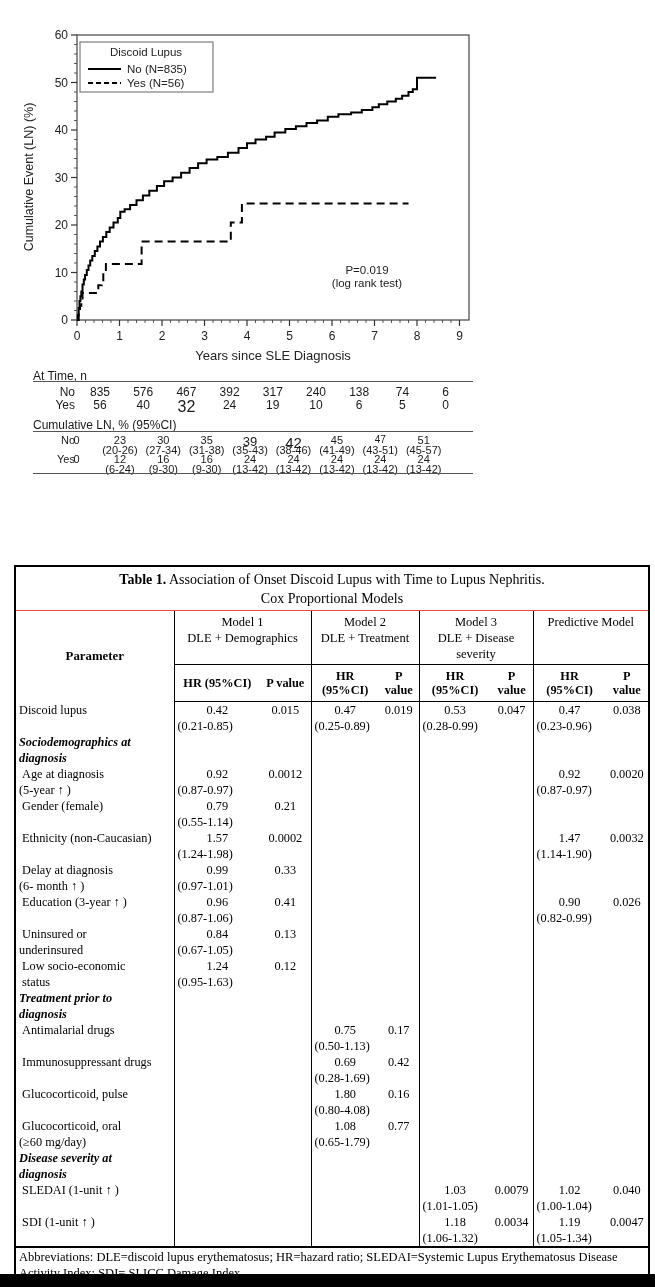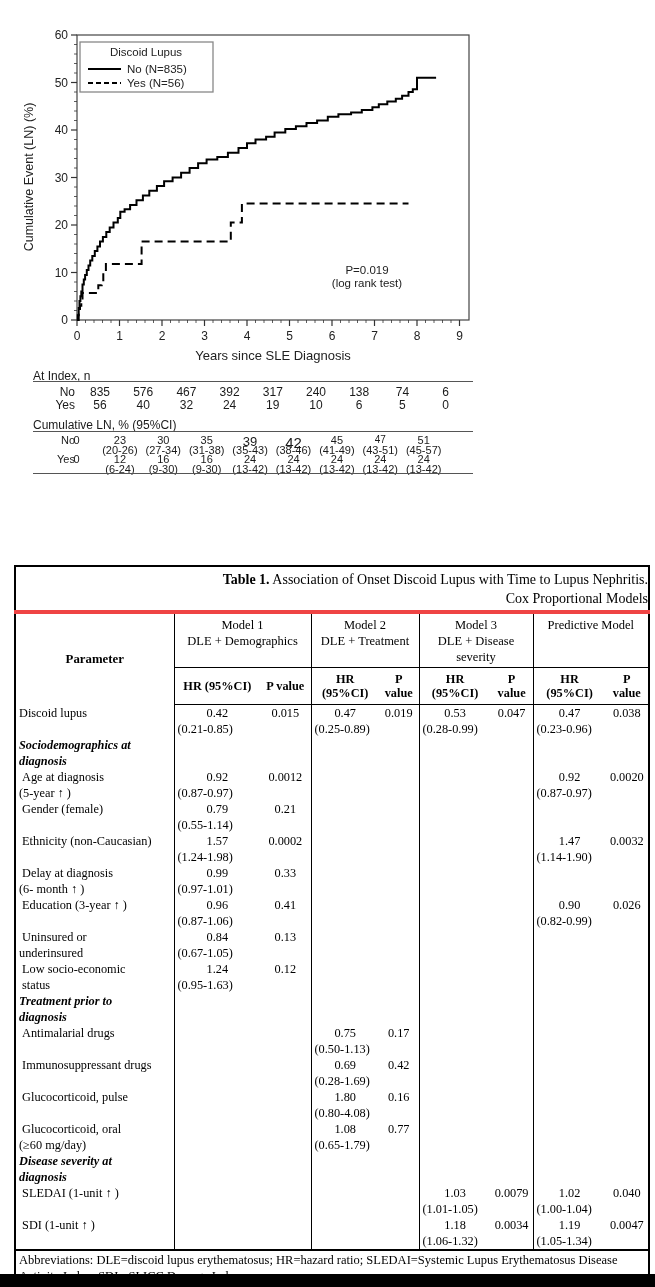--- a/index.html
+++ b/index.html
@@ -14,21 +14,21 @@
   #risk-block .rule{position:absolute;height:1px;background:#555;}
   #risk-block .rlabel{text-align:right;}
   #risk-block .val{text-align:center;}
 
   
   #table1{position:absolute;left:14px;top:565px;width:634px;border-collapse:collapse;
           table-layout:fixed;border:2px solid #000;font-family:"Liberation Serif",serif;
           font-size:12.3px;color:#000;}
   #table1 td{vertical-align:top;padding:0;overflow:hidden;}
   #table1 td.bl{border-left:1px solid #000;}
-  #table1 .title-cell{border-bottom:4px solid #ef4444;text-align:right;font-size:14px;
+  #table1 .title-cell{border-bottom:1px solid #ef4444;text-align:center;font-size:14px;
           line-height:19px;height:43px;vertical-align:middle;}
   #table1 .mhead{border-bottom:1px solid #000;text-align:center;line-height:16px;
           font-size:12.5px;padding-top:3px;height:50px;white-space:pre-line;}
   #table1 .param-head{text-align:center;font-weight:bold;vertical-align:middle;font-size:12.8px;}
   #table1 .subhead{border-bottom:1px solid #000;height:36px;font-weight:bold;font-size:12.3px;}
   .shflex{display:flex;height:100%;align-items:center;}
   .shflex .h1{width:63%;text-align:center;white-space:pre-line;line-height:14px;}
   .shflex .h2{width:37%;text-align:center;white-space:pre-line;line-height:14px;}
   #table1 .param{white-space:pre-wrap;padding-left:3px;line-height:16px;}
   #table1 tr.section .param{font-weight:bold;font-style:italic;}
@@ -150,36 +150,36 @@
       <text x="146" y="26" text-anchor="middle" font-size="11.5" font-family="&quot;Liberation Sans&quot;,sans-serif" fill="#222">Discoid Lupus</text>
       <line x1="88" y1="39" x2="121" y2="39" stroke="#000" stroke-width="2" stroke-dasharray="none"></line>
       <text x="127" y="43" font-size="11.5" font-family="&quot;Liberation Sans&quot;,sans-serif" fill="#222">No (N=835)</text>
       <line x1="88" y1="53" x2="121" y2="53" stroke="#000" stroke-width="2" stroke-dasharray="5 3"></line>
       <text x="127" y="57" font-size="11.5" font-family="&quot;Liberation Sans&quot;,sans-serif" fill="#222">Yes (N=56)</text>
       <text x="367" y="244" text-anchor="middle" font-size="11.5" font-family="&quot;Liberation Sans&quot;,sans-serif" fill="#222">P=0.019</text>
       <text x="367" y="257" text-anchor="middle" font-size="11.5" font-family="&quot;Liberation Sans&quot;,sans-serif" fill="#222">(log rank test)</text>
     </svg>
 
   <div id="risk-block">
-      <div class="abs " style="left: 33px; top: 9px; font-size: 12px;">At Index, n</div>
+      <div class="abs " style="left: 33px; top: 9px; font-size: 12px;">At Time, n</div>
       <div class="rule" style="left: 33px; top: 21px; width: 440px;"></div>
       <div class="abs rlabel" style="left: 40px; top: 25px; width: 35px; font-size: 12px;">No</div>
       <div class="abs val" style="left: 75px; top: 25px; width: 50px; font-size: 12px;">835</div>
       <div class="abs val" style="left: 118.2px; top: 25px; width: 50px; font-size: 12px;">576</div>
       <div class="abs val" style="left: 161.4px; top: 25px; width: 50px; font-size: 12px;">467</div>
       <div class="abs val" style="left: 204.6px; top: 25px; width: 50px; font-size: 12px;">392</div>
       <div class="abs val" style="left: 247.8px; top: 25px; width: 50px; font-size: 12px;">317</div>
       <div class="abs val" style="left: 291px; top: 25px; width: 50px; font-size: 12px;">240</div>
       <div class="abs val" style="left: 334.2px; top: 25px; width: 50px; font-size: 12px;">138</div>
       <div class="abs val" style="left: 377.4px; top: 25px; width: 50px; font-size: 12px;">74</div>
       <div class="abs val" style="left: 420.6px; top: 25px; width: 50px; font-size: 12px;">6</div>
       <div class="abs rlabel" style="left: 40px; top: 38px; width: 35px; font-size: 12px;">Yes</div>
       <div class="abs val" style="left: 75px; top: 38px; width: 50px; font-size: 12px;">56</div>
       <div class="abs val" style="left: 118.2px; top: 38px; width: 50px; font-size: 12px;">40</div>
-      <div class="abs val" style="left: 161.4px; top: 38px; width: 50px; font-size: 12px;">32</div>
+      <div class="abs val" style="left: 161.4px; top: 38px; width: 50px; font-size: 16px;">32</div>
       <div class="abs val" style="left: 204.6px; top: 38px; width: 50px; font-size: 12px;">24</div>
       <div class="abs val" style="left: 247.8px; top: 38px; width: 50px; font-size: 12px;">19</div>
       <div class="abs val" style="left: 291px; top: 38px; width: 50px; font-size: 12px;">10</div>
       <div class="abs val" style="left: 334.2px; top: 38px; width: 50px; font-size: 12px;">6</div>
       <div class="abs val" style="left: 377.4px; top: 38px; width: 50px; font-size: 12px;">5</div>
       <div class="abs val" style="left: 420.6px; top: 38px; width: 50px; font-size: 12px;">0</div>
       <div class="abs " style="left: 33px; top: 58px; font-size: 12px;">Cumulative LN, % (95%CI)</div>
       <div class="rule" style="left: 33px; top: 71px; width: 440px;"></div>
       <div class="abs rlabel" style="left: 40px; top: 74px; width: 35px; font-size: 11px;">No</div>
       <div class="abs val" style="left: 50.5px; top: 74px; width: 52px; font-size: 11px;">0</div>

